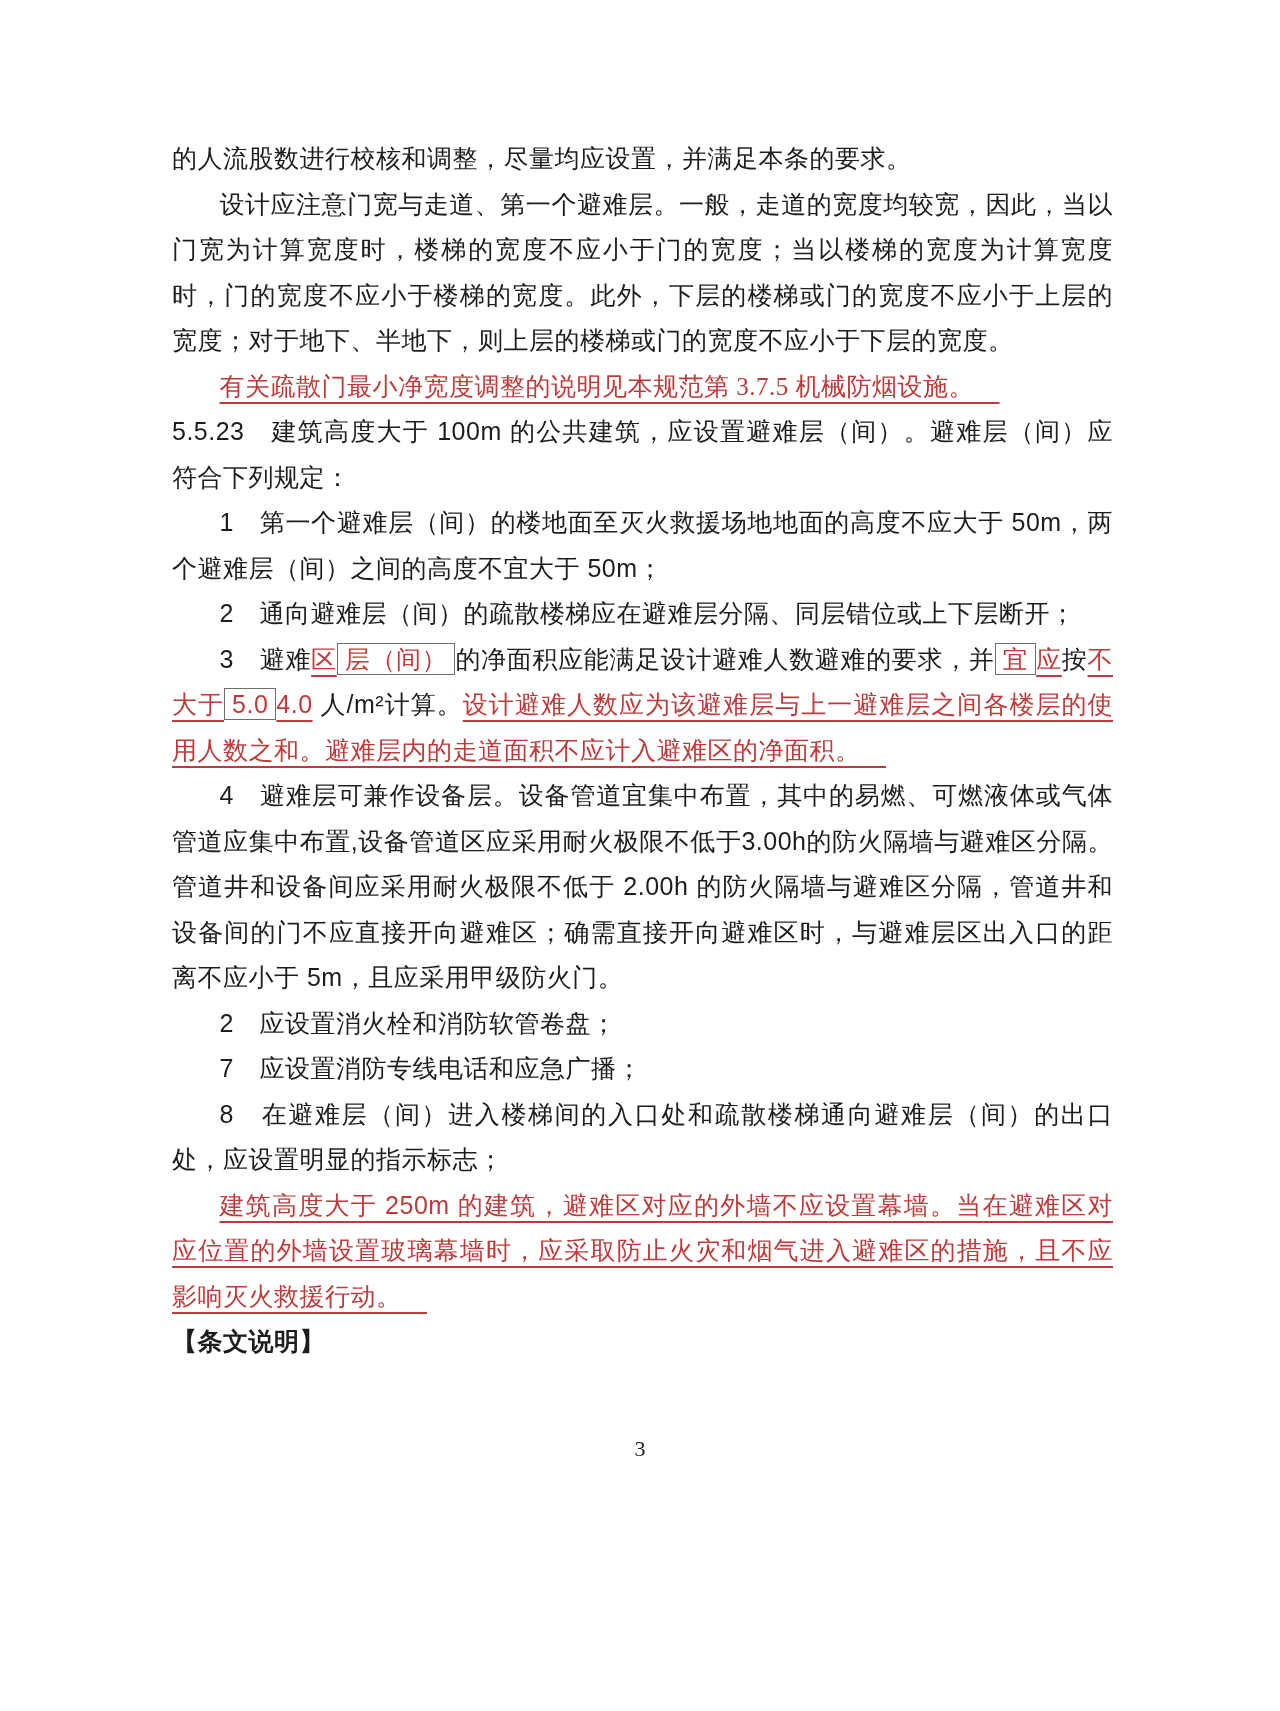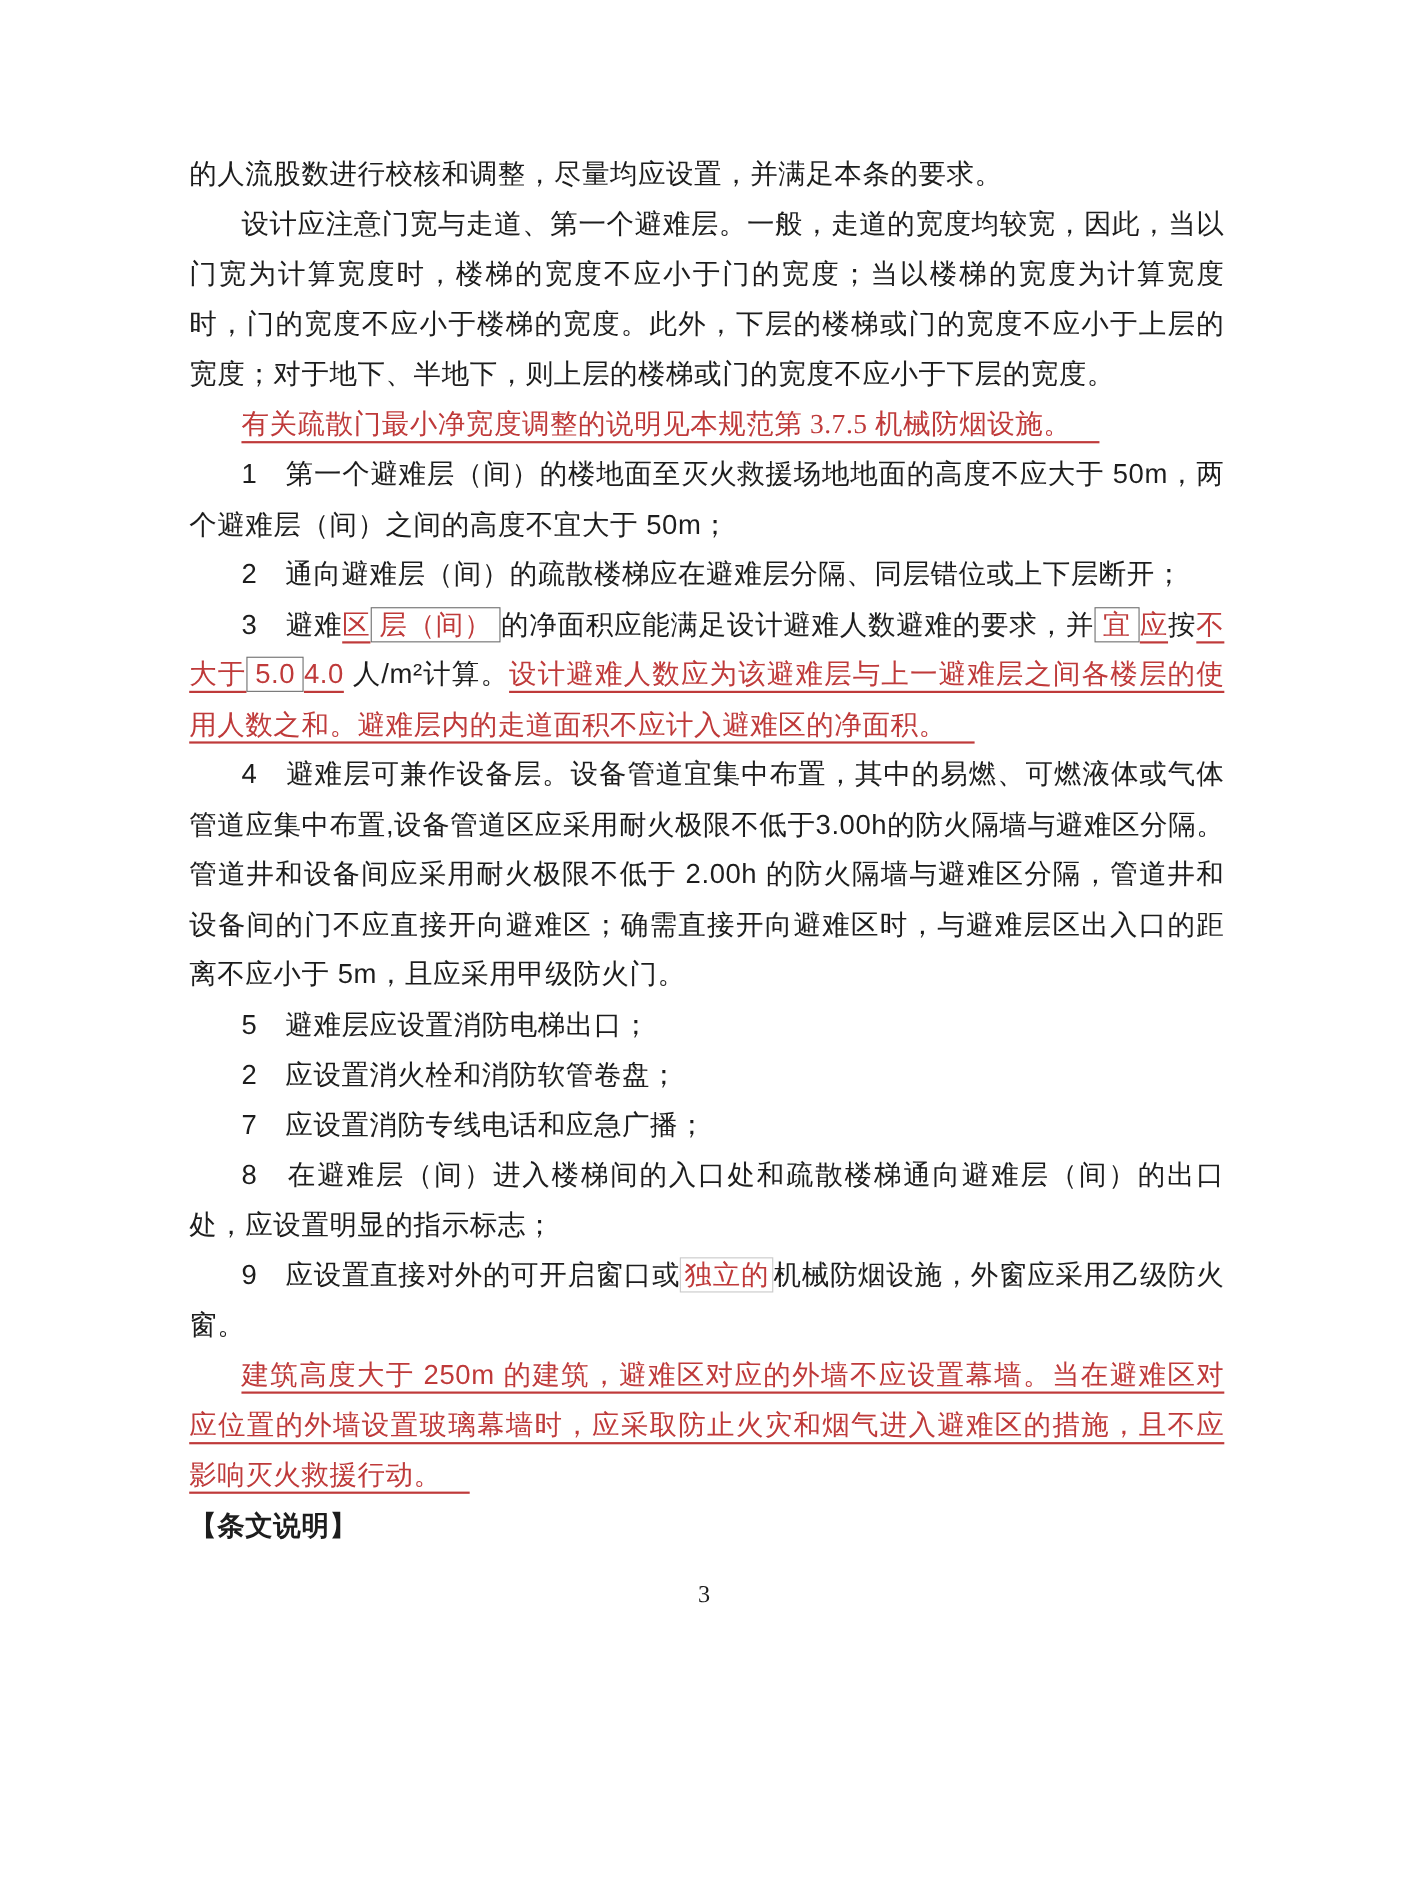--- a/index.html
+++ b/index.html
@@ -58,28 +58,27 @@
   }
 </style>
 </head>
 <body>
 
 <div class="page">
   <div class="content" id="doc-body">
       <div class="para serif"><span class="run normal">的人流股数进行校核和调整，尽量均应设置，并满足本条的要求。</span></div>
       <div class="para serif indent"><span class="run normal">设计应注意门宽与走道、第一个避难层。一般，走道的宽度均较宽，因此，当以门宽为计算宽度时，楼梯的宽度不应小于门的宽度；当以楼梯的宽度为计算宽度时，门的宽度不应小于楼梯的宽度。此外，下层的楼梯或门的宽度不应小于上层的宽度；对于地下、半地下，则上层的楼梯或门的宽度不应小于下层的宽度。</span></div>
       <div class="para serif indent"><span class="run ins">有关疏散门最小净宽度调整的说明见本规范第 3.7.5 机械防烟设施。　</span></div>
+      <div class="para sans"><span class="run normal">5.5.23　建筑高度大于 100m 的公共建筑，应设置避难层（间）。避难层（间）应符合下列规定：</span></div>
       <div class="para sans indent"><span class="run normal">1　第一个避难层（间）的楼地面至灭火救援场地地面的高度不应大于 50m，两个避难层（间）之间的高度不宜大于 50m；</span></div>
       <div class="para sans indent"><span class="run normal">2　通向避难层（间）的疏散楼梯应在避难层分隔、同层错位或上下层断开；</span></div>
       <div class="para sans indent"><span class="run normal">3　避难</span><span class="run ins">区</span><span class="run del">层（间）</span><span class="run normal">的净面积应能满足设计避难人数避难的要求，并</span><span class="run del">宜</span><span class="run ins">应</span><span class="run normal">按</span><span class="run ins">不大于</span><span class="run del">5.0</span><span class="run ins">4.0</span><span class="run normal"> 人/m²计算。</span><span class="run ins">设计避难人数应为该避难层与上一避难层之间各楼层的使用人数之和。避难层内的走道面积不应计入避难区的净面积。　</span></div>
       <div class="para sans indent"><span class="run normal">4　避难层可兼作设备层。设备管道宜集中布置，其中的易燃、可燃液体或气体管道应集中布置,设备管道区应采用耐火极限不低于3.00h的防火隔墙与避难区分隔。管道井和设备间应采用耐火极限不低于 2.00h 的防火隔墙与避难区分隔，管道井和设备间的门不应直接开向避难区；确需直接开向避难区时，与避难层区出入口的距离不应小于 5m，且应采用甲级防火门。</span></div>
-      <div class="para sans indent"><span class="run normal">5　避难层应设置消防电梯出口；</span></div>
       <div class="para sans indent"><span class="run normal">2　应设置消火栓和消防软管卷盘；</span></div>
       <div class="para sans indent"><span class="run normal">7　应设置消防专线电话和应急广播；</span></div>
       <div class="para sans indent"><span class="run normal">8　在避难层（间）进入楼梯间的入口处和疏散楼梯通向避难层（间）的出口处，应设置明显的指示标志；</span></div>
-      <div class="para sans indent"><span class="run normal">9　应设置直接对外的可开启窗口或</span><span class="run boxed">独立的</span><span class="run normal">机械防烟设施，外窗应采用乙级防火窗。</span></div>
       <div class="para sans indent"><span class="run ins">建筑高度大于 250m 的建筑，避难区对应的外墙不应设置幕墙。当在避难区对应位置的外墙设置玻璃幕墙时，应采取防止火灾和烟气进入避难区的措施，且不应影响灭火救援行动。　</span></div>
       <div class="para sans bold"><span class="run normal">【条文说明】</span></div>
     </div>
   <div class="footer">
     <span>3</span>
   </div>
 </div>
 
 </body></html>

